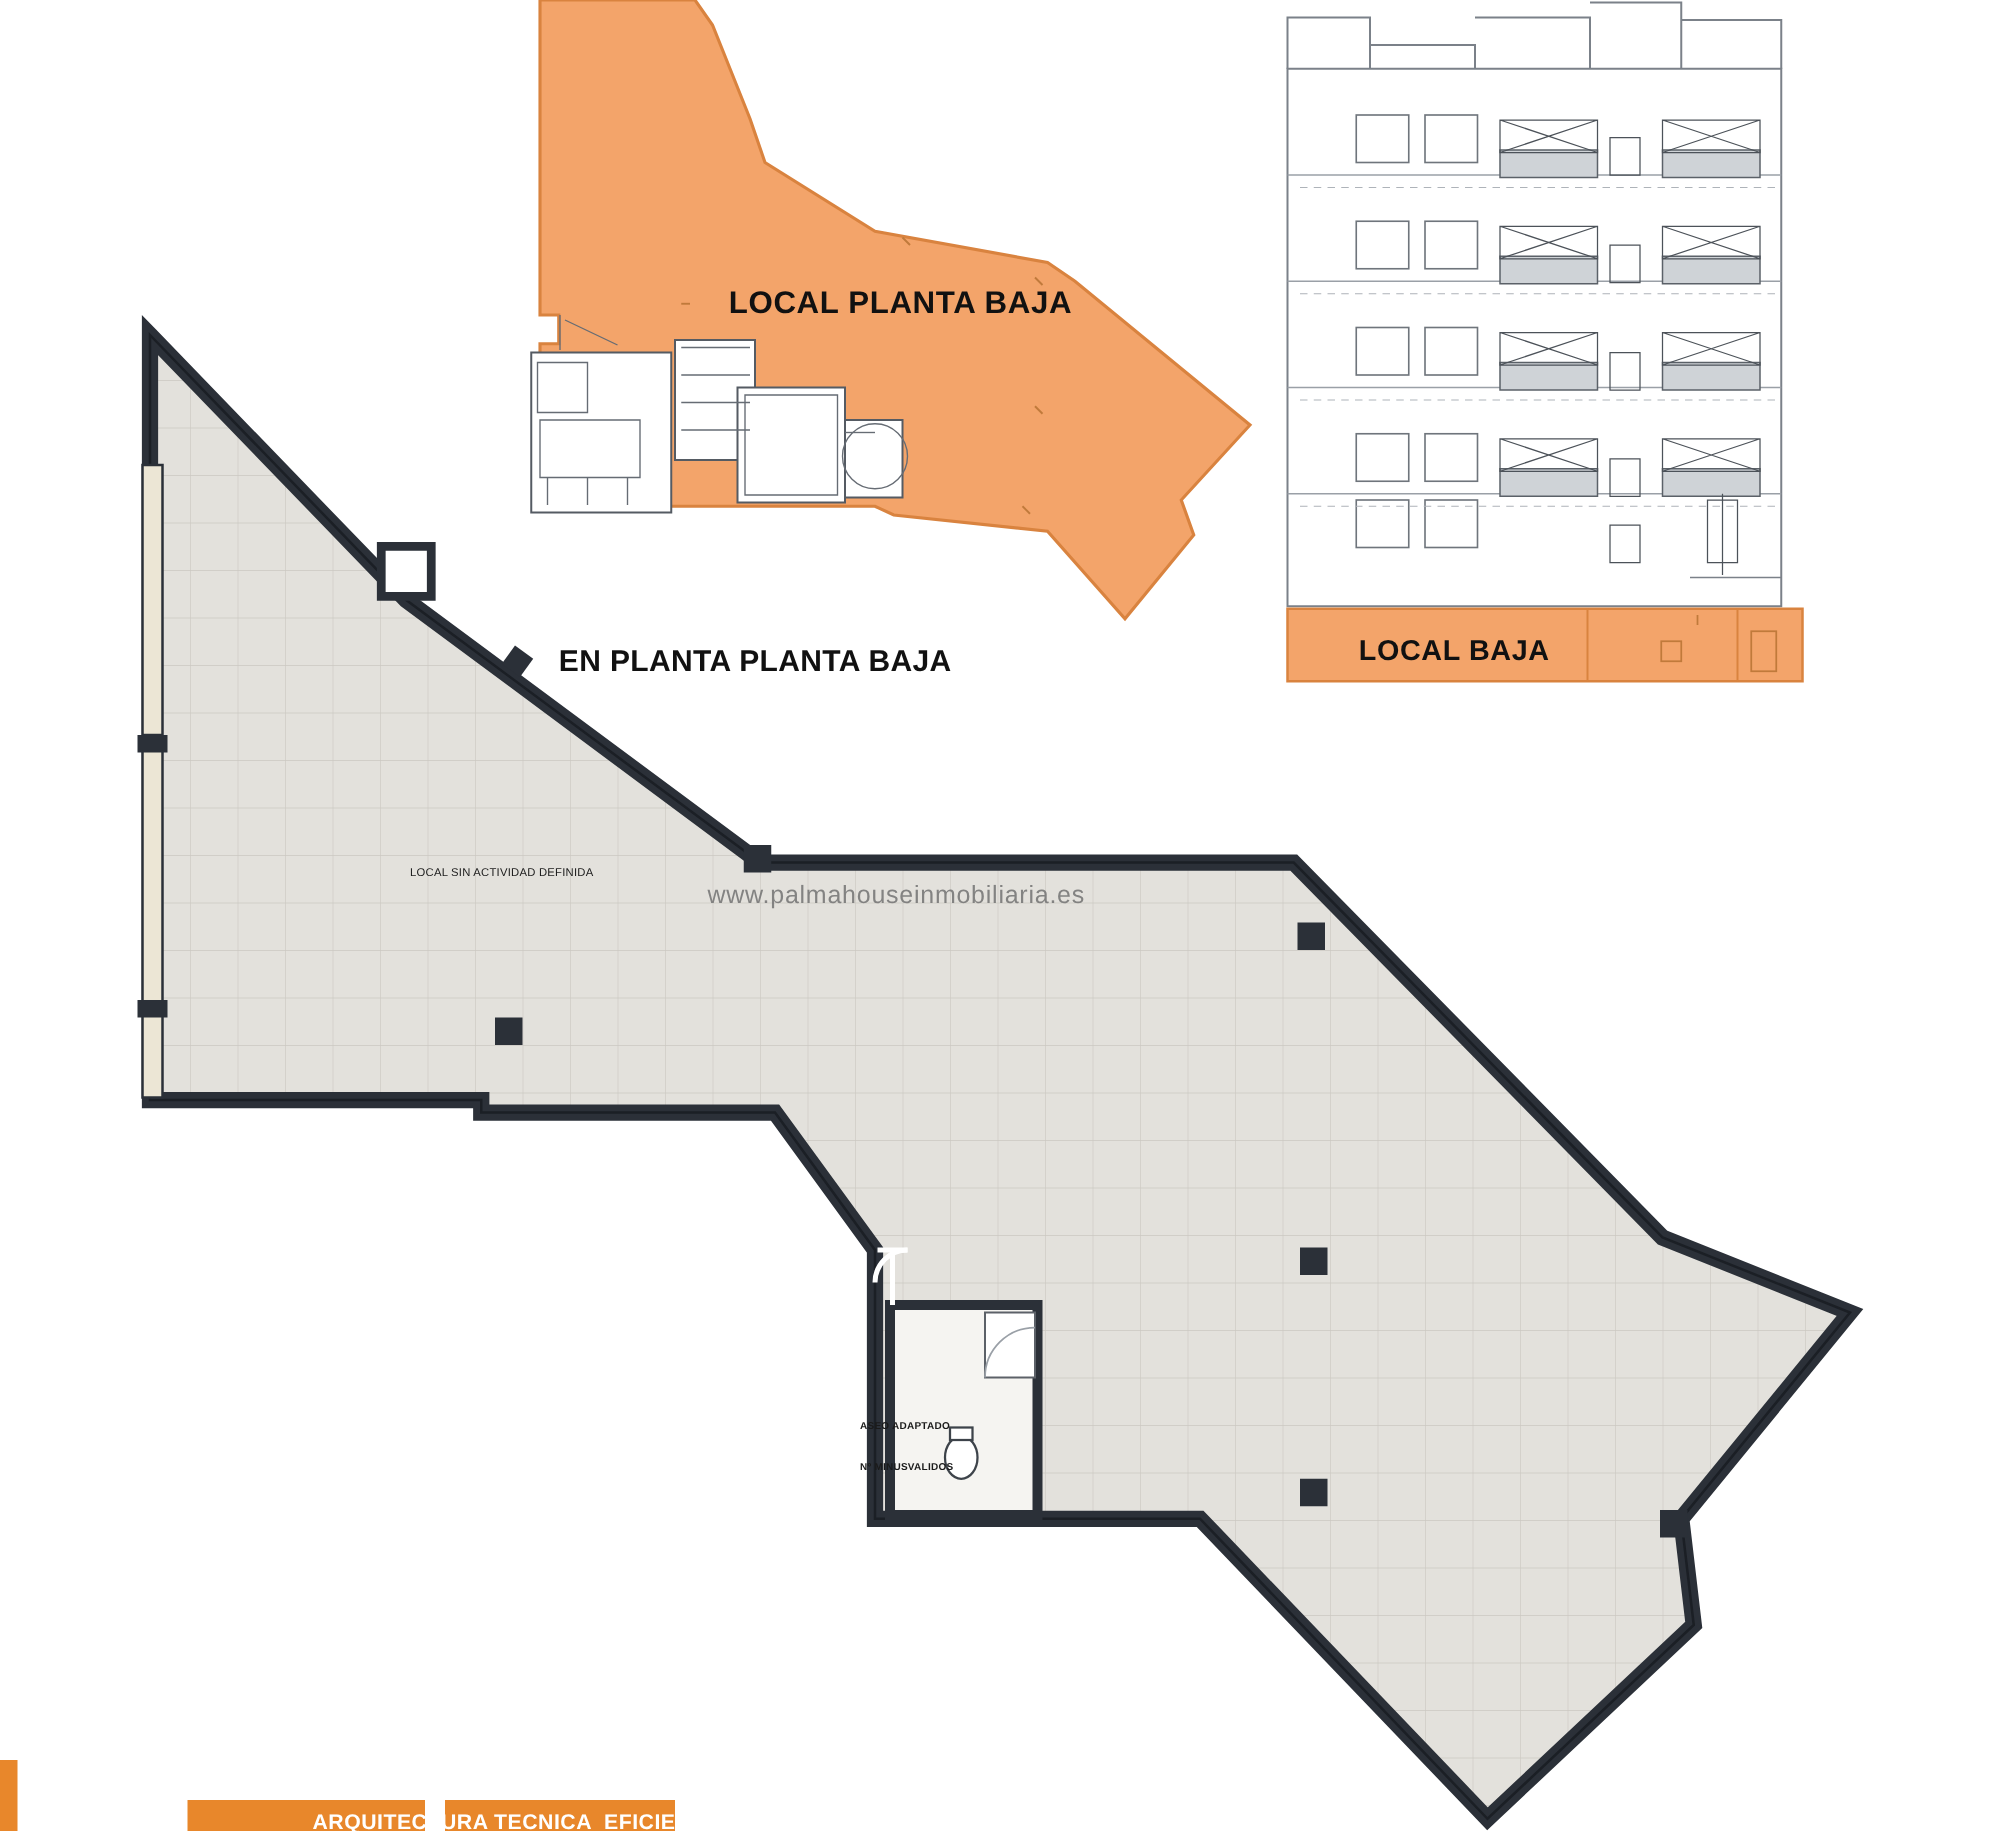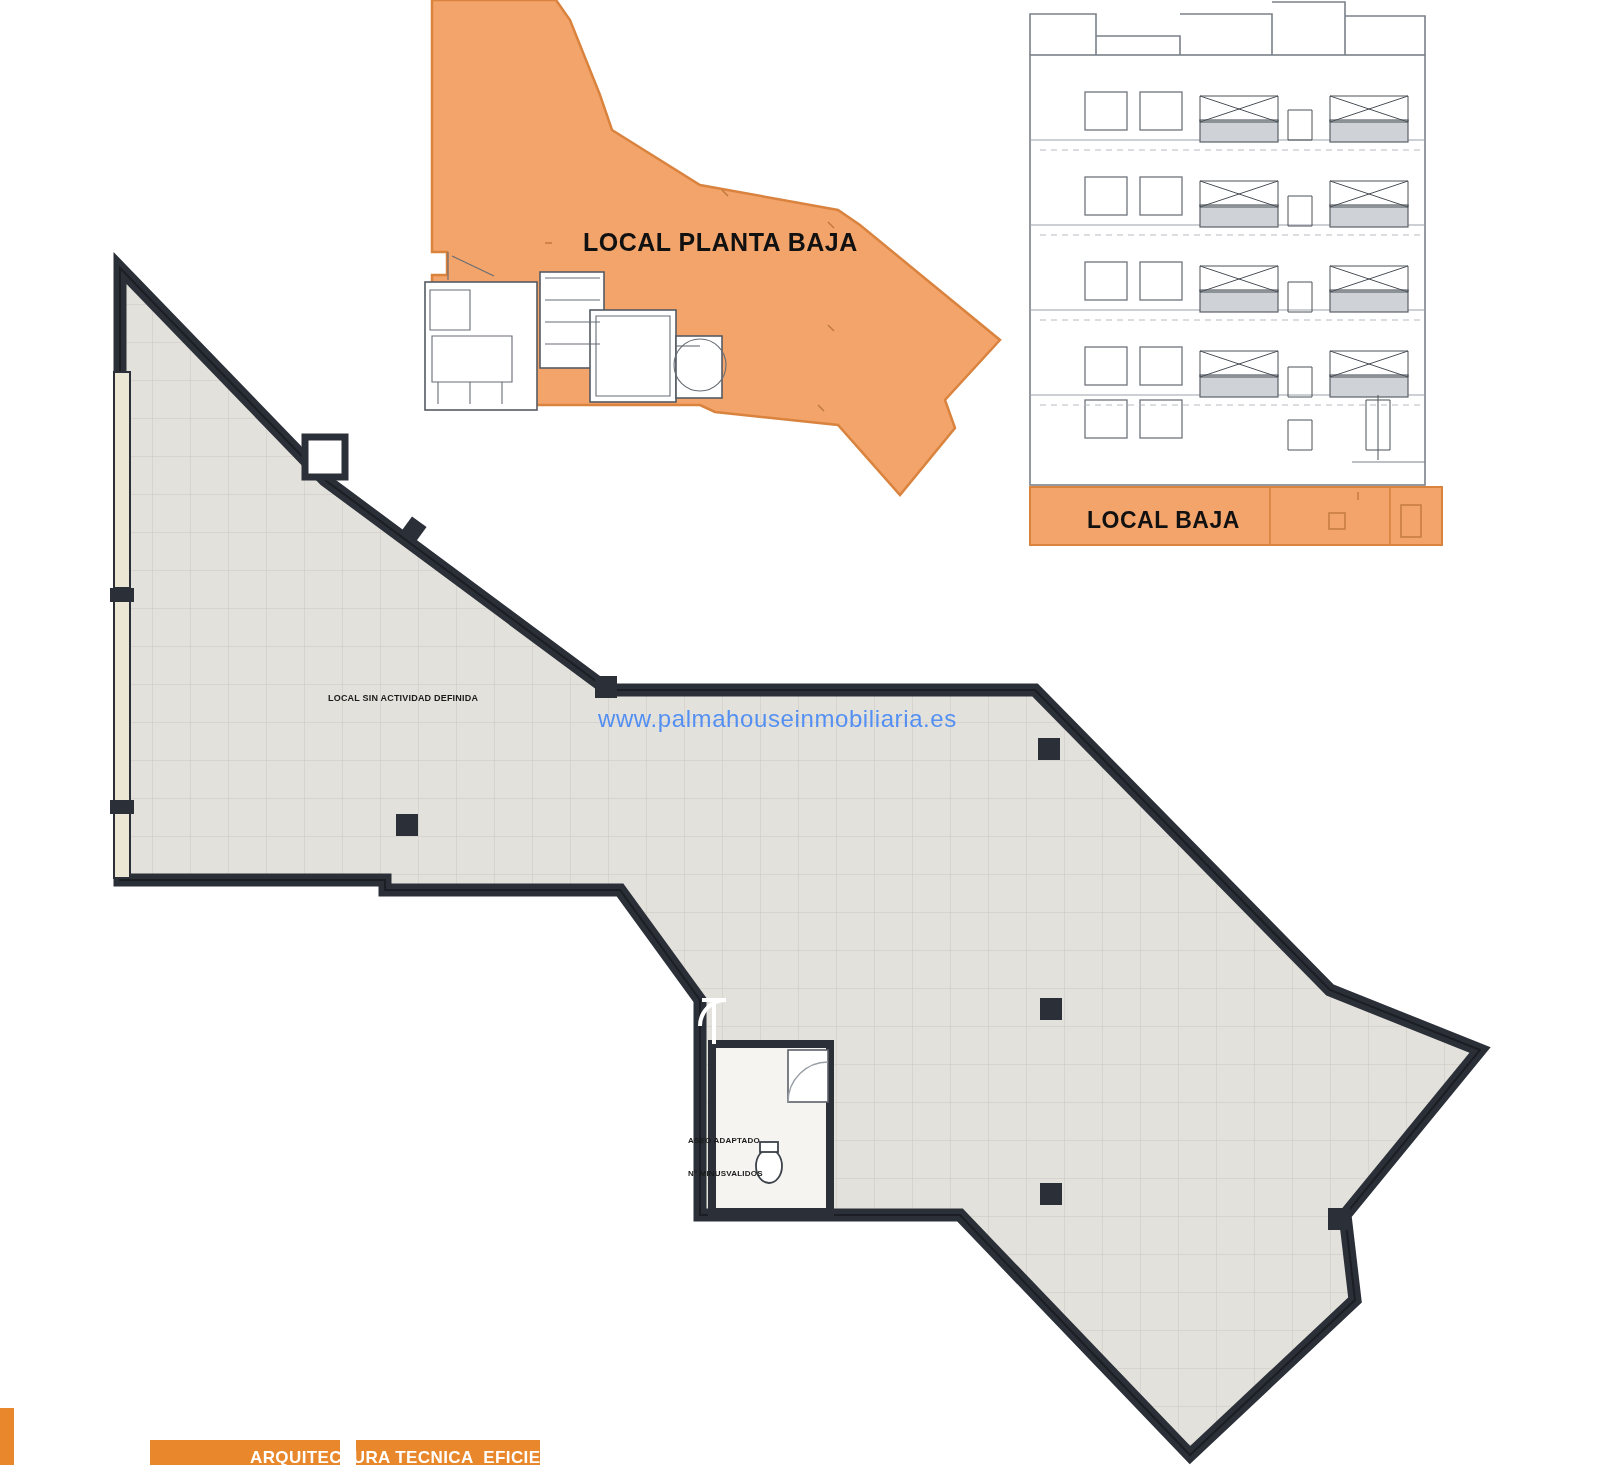--- a/index.html
+++ b/index.html
@@ -52,38 +52,38 @@
     top: 507px;
     font-size: 23px;
     font-weight: bold;
     letter-spacing: 0.5px;
     text-align: center;
   }
   #label-sin-actividad {
     left: 328px;
     top: 693px;
     font-size: 9px;
-    font-weight: bold;
+    font-weight: normal;
     color: #1a1a1a;
     letter-spacing: 0.2px;
   }
   #label-aseo {
     left: 688px;
     top: 1113px;
     font-size: 8px;
     font-weight: bold;
     color: #1a1a1a;
     line-height: 11px;
     letter-spacing: 0.2px;
   }
   #watermark {
-    left: 598px;
+    left: 566px;
     top: 705px;
-    font-size: 24px;
-    color: #3b82f6;
+    font-size: 20px;
+    color: #737373;
     opacity: 0.85;
     letter-spacing: 0.6px;
     font-family: "Liberation Sans", sans-serif;
   }
   #bottom-banner-text {
     left: 250px;
     top: 1448px;
     font-size: 17px;
     font-weight: bold;
     color: #ffffff;
@@ -282,20 +282,21 @@
     <g>
       <rect x="0" y="1408" width="14" height="57" fill="#e8872b"></rect>
       <rect x="150" y="1440" width="390" height="25" fill="#e8872b"></rect>
       <rect x="340" y="1440" width="16" height="25" fill="#ffffff"></rect>
     </g>
   </svg>
 
   <div class="label" id="label-local-planta-baja">LOCAL PLANTA BAJA</div>
 
   <div class="label" id="label-situacion">
+    <div>EN PLANTA PLANTA BAJA</div>
   </div>
 
   <div class="label" id="label-local-baja">LOCAL BAJA</div>
 
   <div class="label" id="label-sin-actividad">LOCAL SIN ACTIVIDAD DEFINIDA</div>
 
   <div class="label" id="label-aseo">
     <div>ASEO ADAPTADO</div>
     <div>Nº MINUSVALIDOS</div>
   </div>

